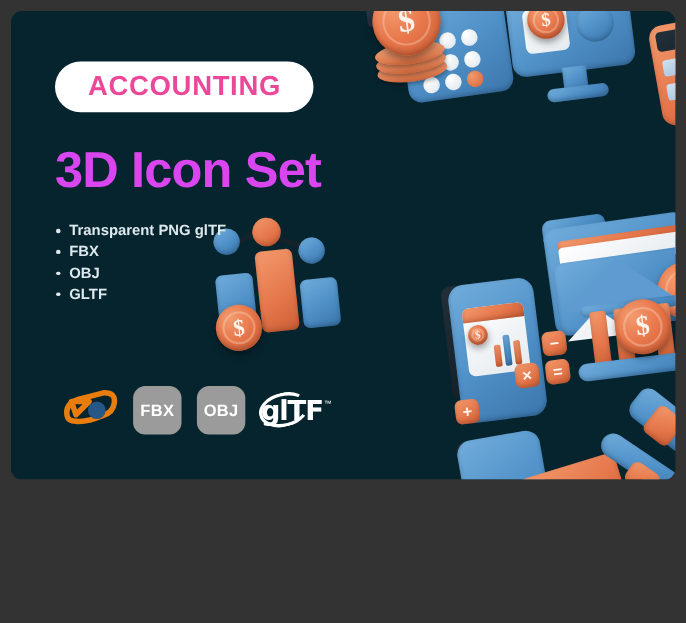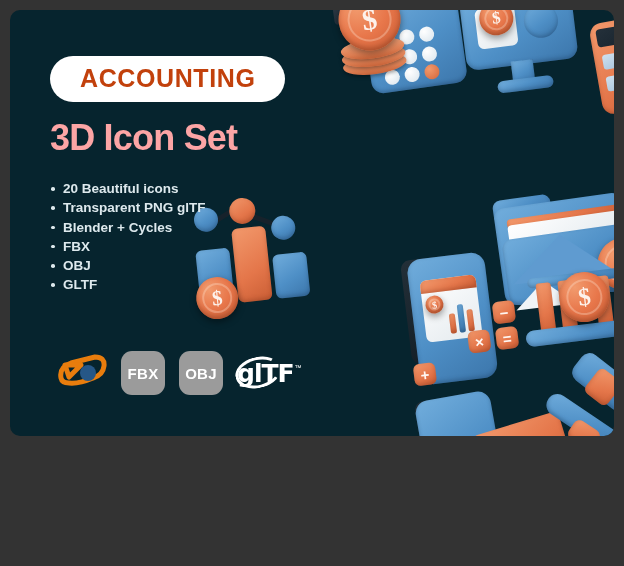--- a/index.html
+++ b/index.html
@@ -165,33 +165,33 @@
     position: absolute;
     left: 40px;
     top: 46px;
     width: 330px;
     z-index: 5;
   }
 
   .category-pill {
     display: inline-block;
     background: #FFFFFF;
-    color: #c2410c;
+    color: #ec4899;
     font-size: 25px;
     font-weight: bold;
     letter-spacing: .6px;
     padding: 10px 30px 11px 30px;
     border-radius: 40px;
     line-height: 1;
   }
 
   .set-title {
-    margin-top: 18px;
-    color: #fca5a5;
-    font-size: 36px;
+    margin-top: 29px;
+    color: #d946ef;
+    font-size: 46px;
     font-weight: bold;
     letter-spacing: -0.8px;
     line-height: 1;
   }
 
   .feature-list {
     margin-top: 23px;
     list-style: none;
   }
   .feature-list li {
@@ -378,23 +378,21 @@
 
       </div>
     </div>
 
     <div class="card-content">
       <div class="category-pill">ACCOUNTING</div>
 
       <div class="set-title">3D Icon Set</div>
 
       <ul class="feature-list">
-        <li>20 Beautiful icons</li>
         <li>Transparent PNG glTF</li>
-        <li>Blender + Cycles</li>
         <li>FBX</li>
         <li>OBJ</li>
         <li>GLTF</li>
       </ul>
     </div>
 
     <div class="format-row">
 
       <div class="blender-logo">
         <svg viewBox="0 0 52 44" width="52" height="44" aria-hidden="true">

